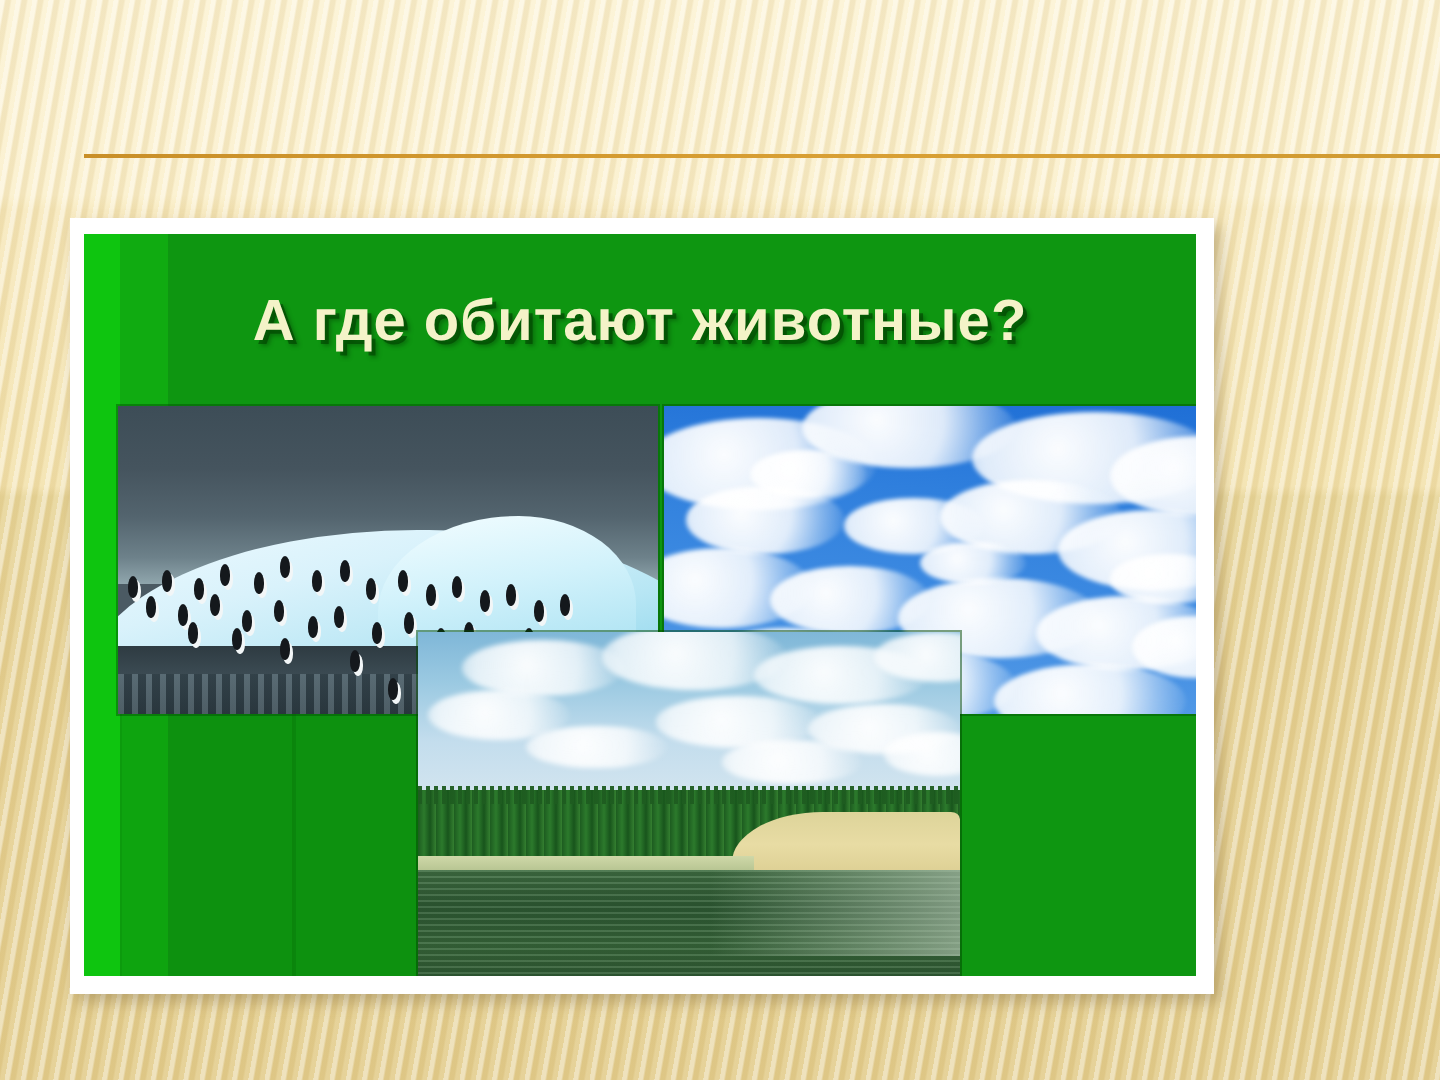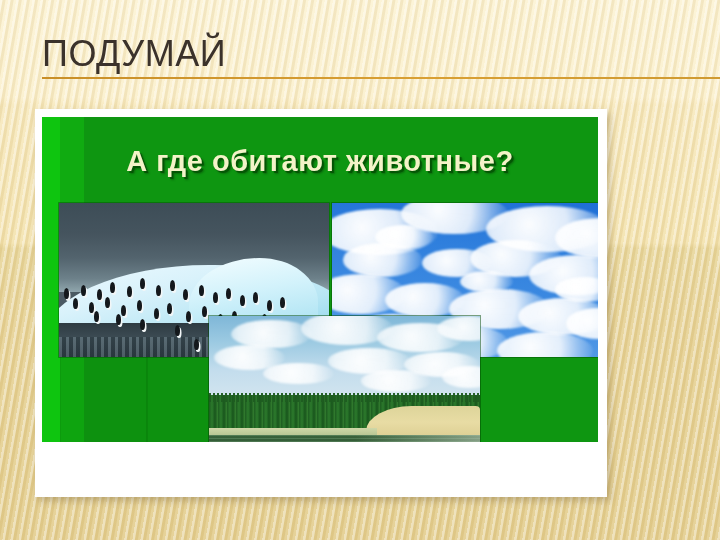--- a/index.html
+++ b/index.html
@@ -72,21 +72,21 @@
     height: 388px;
     background: #ffffff;
     box-shadow: 3px 4px 7px rgba(120, 100, 60, 0.35);
   }
 
   #board {
     position: absolute;
     left: 7px;
     top: 8px;
     width: 556px;
-    height: 325px;
+    height: 371px;
     background: #0e9611;
     overflow: hidden;
   }
 
   
   #board-band-left {
     position: absolute;
     left: 0;
     top: 0;
     width: 18px;
@@ -248,21 +248,20 @@
     background: linear-gradient(90deg, rgba(190,205,185,0) 0%, rgba(198,212,196,0.55) 100%);
   }
 </style>
 </head>
 <body>
 
 <div id="slide">
 
   <div id="slide-texture"></div>
 
-  <div id="title">ПОДУМАЙ</div>
 
   <div id="title-rule"></div>
 
   <div id="frame">
     <div id="board">
 
       <div id="board-band-left"></div>
       <div id="board-band-left2"></div>
 
       <div class="ph" id="ph-c"></div>

